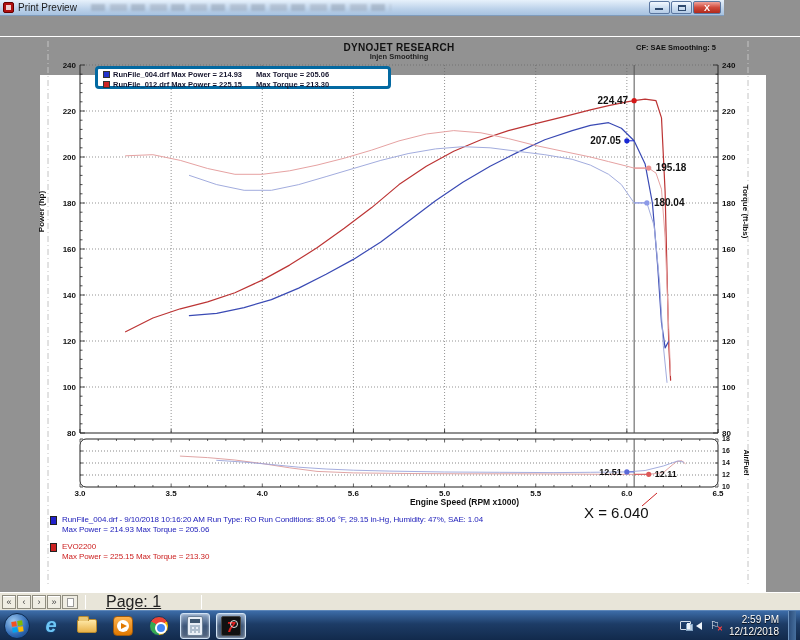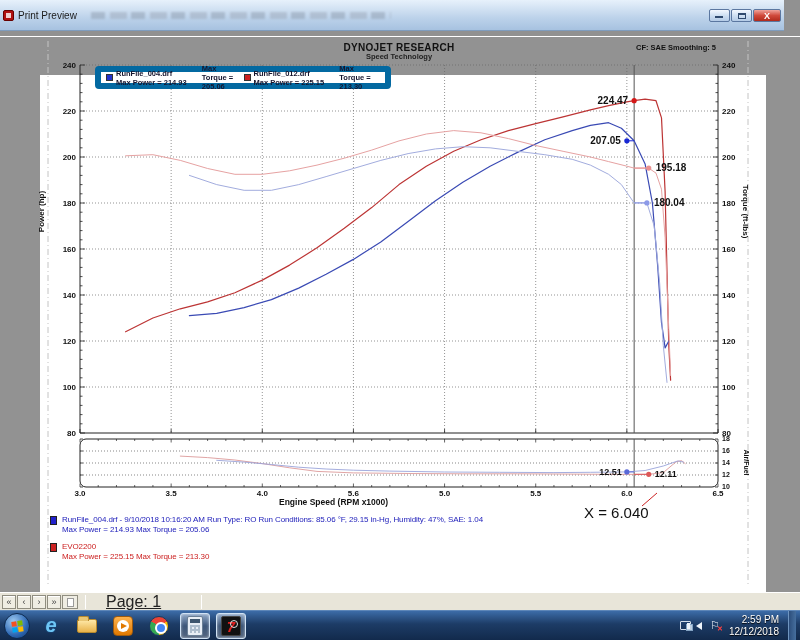--- a/index.html
+++ b/index.html
@@ -1,23 +1,23 @@
 <!DOCTYPE html>
 <html><head>
 <meta charset="utf-8">
 <style>
   * { box-sizing: border-box; margin: 0; padding: 0; }
   html,body { width:800px; height:640px; overflow:hidden; }
   body { font-family:"Liberation Sans", sans-serif; background:#919191; position:relative; }
   .window { position:absolute; inset:0; }
 
   
-  .titlebar { position:absolute; left:0; top:0; width:784px; height:16px;
+  .titlebar { position:absolute; left:0; top:0; width:724px; height:16px;
     background:linear-gradient(#e7f1fb,#bcd2ea 60%,#a7c2e0); border-bottom:1px solid #7f9cbd;
-    display:flex; align-items:center; padding:15px 3px; }
+    display:flex; align-items:center; padding:0 3px; }
   .titlebar .appicon { width:11px; height:11px; margin-right:4px; background:#b01010;
     border:1px solid #600; border-radius:2px; position:relative; flex:0 0 auto; }
   .titlebar .appicon:after { content:""; position:absolute; left:2px; top:2px; width:5px; height:5px; background:#fff; opacity:.8; }
   .titlebar .title { font-size:10px; color:#1c1c1c; }
   .redacted { height:7px; width:300px; margin-left:14px; opacity:.45; filter:blur(1px);
     background:repeating-linear-gradient(90deg,#8a97a8 0 14px,transparent 14px 19px,#9aa5b5 19px 36px,transparent 36px 40px); }
   .winbtns { margin-left:auto; display:flex; gap:1px; }
   .winbtn { width:21px; height:13px; border:1px solid #5b77a0; border-radius:2px;
     background:linear-gradient(#f4f9ff,#cfe0f2 50%,#b4cbe6); position:relative; }
   .winbtn.close { width:28px; background:linear-gradient(#f0a39b,#d04a3c 50%,#b02a1c); }
@@ -42,26 +42,26 @@
   #chart-svg { position:absolute; left:0; top:0; width:800px; height:640px; pointer-events:none; }
   #label-layer { position:absolute; left:0; top:0; width:800px; height:640px; pointer-events:none; }
   .clab { position:absolute; color:#000; white-space:nowrap; }
   .tickl { font-size:8px; font-weight:bold; color:#111; }
   .hdr1 { position:absolute; left:199px; top:42px; width:400px; text-align:center; font-size:10px; font-weight:bold; letter-spacing:.3px; color:#111; }
   .hdr2 { position:absolute; left:199px; top:52px; width:400px; text-align:center; font-size:7.5px; font-weight:bold; color:#222; }
   .corner { position:absolute; left:600px; top:43px; width:152px; text-align:center; font-size:7.5px; font-weight:bold; color:#111; }
   .vlab { position:absolute; font-size:8px; font-weight:bold; color:#111; width:84px; text-align:center; }
   .rot-ccw { transform:rotate(-90deg); }
   .rot-cw { transform:rotate(90deg); }
-  .xaxis-title { position:absolute; left:279px; top:497px; width:240px; text-align:left; font-size:8.5px; font-weight:bold; color:#111; }
+  .xaxis-title { position:absolute; left:279px; top:497px; width:240px; text-align:right; font-size:8.5px; font-weight:bold; color:#111; }
   .cursor-lab { position:absolute; left:584px; top:504px; font-size:15px; font-weight:normal; color:#111; }
 
   
   .legend { position:absolute; left:95px; top:66px; width:296px; height:23px; background:#fff;
-    border:6px solid #0369a1; border-radius:4px; padding:1px 5px; display:flex; flex-direction:row; justify-content:space-between; gap:1px; }
+    border:3px solid #0369a1; border-radius:4px; padding:1px 5px; display:flex; flex-direction:column; justify-content:space-between; gap:1px; }
   .lrow { display:flex; align-items:center; font-size:7.5px; font-weight:bold; color:#15152e; line-height:9px; }
   .lswatch { width:7px; height:7px; border:1px solid #333; margin-right:3px; flex:0 0 auto; }
   .ltorque { margin-left:14px; }
 
   
   .runs { position:absolute; left:50px; top:515px; width:560px; }
   .runentry { position:relative; margin-bottom:7px; }
   .runswatch { position:absolute; left:0; top:1px; width:7px; height:9px; border:1px solid #222; }
   .runlines { margin-left:12px; font-size:8px; line-height:10px; letter-spacing:-0.1px; }
   .run-blue { color:#2222bb; }
@@ -396,21 +396,21 @@
       <div class="clab tickl" style="top: 489px; left: 703px; width: 30px; text-align: center;">6.5</div>
       <div class="clab tickl" style="top: 94.719px; left: 568.149px; width: 60px; text-align: right; font-size: 10px;">224.47</div>
       <div class="clab tickl" style="top: 134.785px; left: 560.857px; width: 60px; text-align: right; font-size: 10px;">207.05</div>
       <div class="clab tickl" style="top: 162.086px; left: 655.731px; font-size: 10px;">195.18</div>
       <div class="clab tickl" style="top: 196.908px; left: 653.909px; font-size: 10px;">180.04</div>
       <div class="clab tickl" style="top: 466.94px; left: 561.857px; width: 60px; text-align: right; font-size: 9px;">12.51</div>
       <div class="clab tickl" style="top: 469.34px; left: 654.731px; font-size: 9px;">12.11</div>
     </div>
 
   <div class="hdr1">DYNOJET RESEARCH</div>
-  <div class="hdr2">Speed Technology</div>
+  <div class="hdr2">Injen Smoothing</div>
   <div class="corner">CF: SAE  Smoothing: 5</div>
   <div class="vlab rot-ccw" style="left:-1px; top:207px;">Power (hp)</div>
   <div class="vlab rot-cw" style="left:703px; top:207px;">Torque (ft-lbs)</div>
   <div class="vlab rot-cw" style="left:704px; top:459px; font-size:7px;">Air/Fuel</div>
   <div class="xaxis-title">Engine Speed (RPM x1000)</div>
   <div class="cursor-lab">X = 6.040</div>
 
   <div class="legend">
     <div class="lrow">
       <span class="lswatch" id="lsw0" style="background: rgb(34, 51, 204);"></span>

